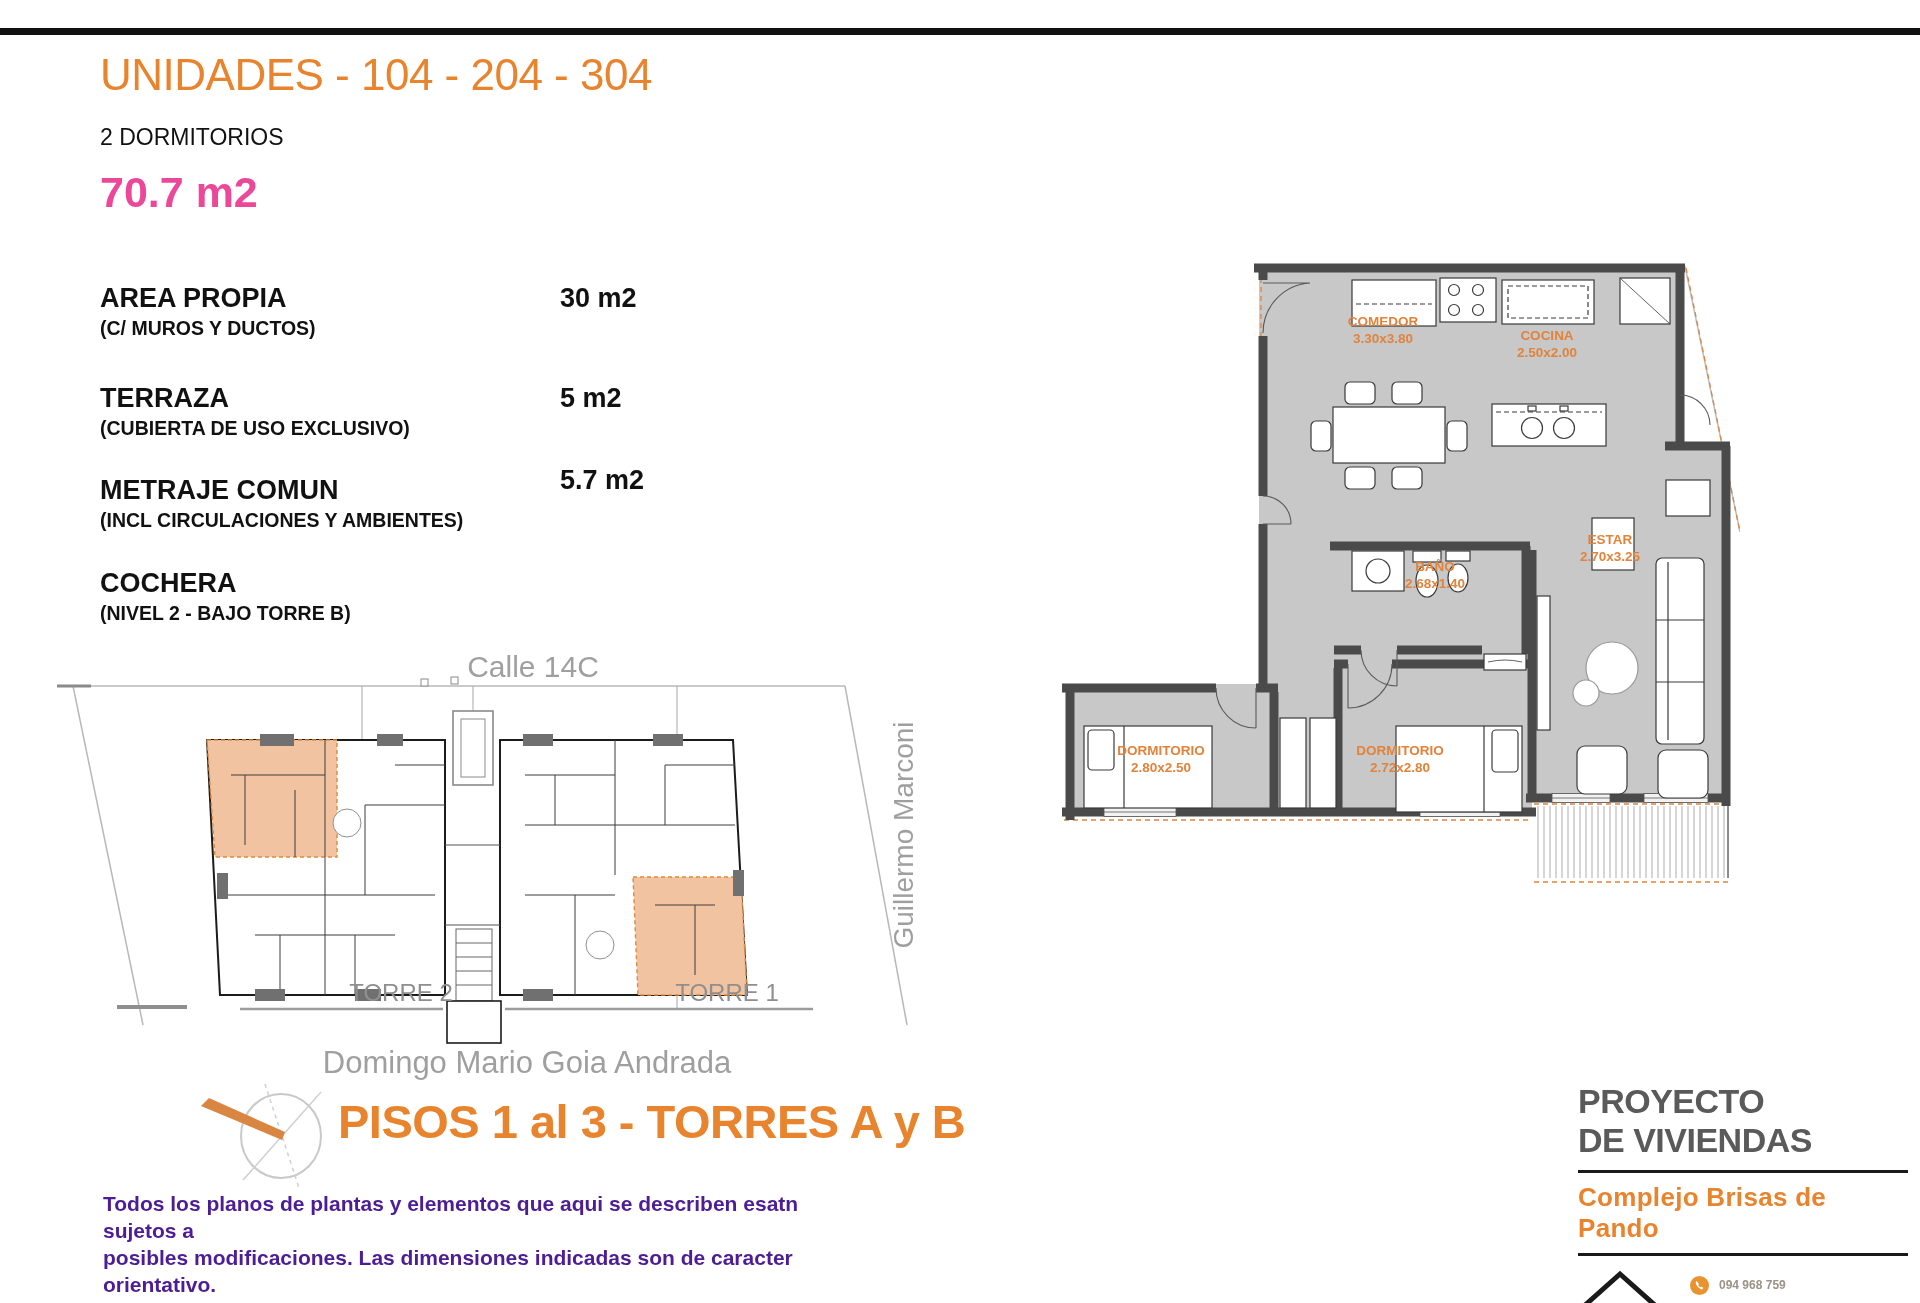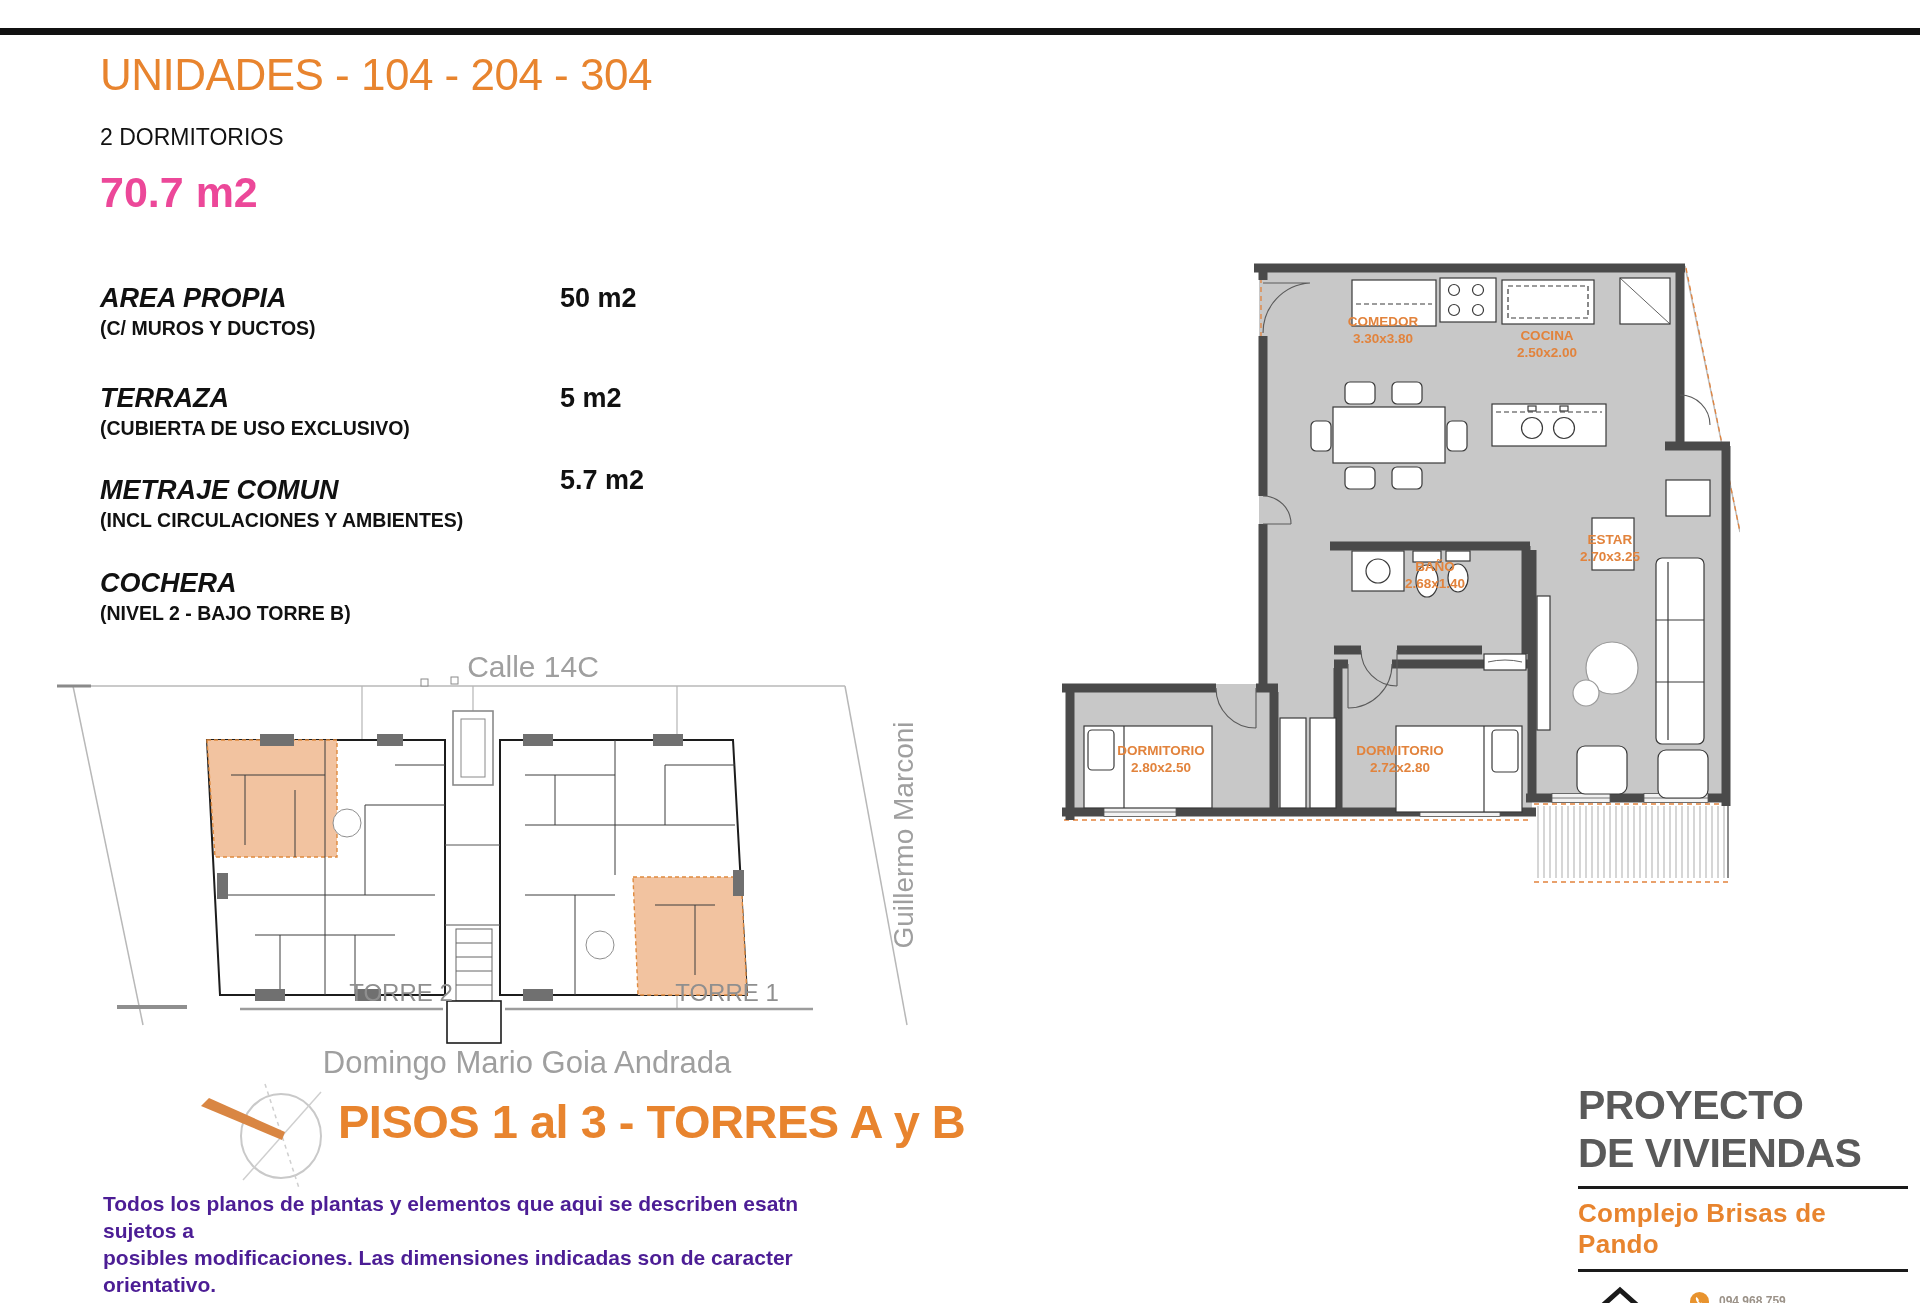--- a/index.html
+++ b/index.html
@@ -8,35 +8,35 @@
   .abs{position:absolute;}
   
   #top-bar{left:0;top:28px;width:1920px;height:7px;background:#111;}
   
   #main-title{left:100px;top:50px;font-size:44px;font-weight:400;color:#E8842E;letter-spacing:-.5px;}
   #subtitle{left:100px;top:124px;font-size:23px;font-weight:400;color:#111;}
   #total-area{left:100px;top:168px;font-size:43px;font-weight:800;color:#ec4899;}
   
   #specs{left:100px;top:283px;width:580px;height:360px;}
   .spec-row{position:absolute;left:0;}
-  .spec-label{font-size:27px;font-weight:800;color:#111;font-style:italic;}
+  .spec-label{font-size:27px;font-weight:800;color:#111;}
   .spec-sub{font-size:19.5px;font-weight:800;color:#111;margin-top:3px;}
   .spec-value{position:absolute;left:460px;font-size:27px;font-weight:800;color:#111;}
   
   #site-plan{left:55px;top:645px;width:880px;height:440px;}
   
   #floor-plan{left:1040px;top:240px;width:700px;height:650px;}
   
   #compass{left:193px;top:1080px;width:155px;height:112px;}
   #pisos-heading{left:338px;top:1094px;font-size:47px;font-weight:800;color:#E8842E;letter-spacing:-.5px;}
   #disclaimer{left:103px;top:1190px;width:720px;}
   .disc-line{font-size:21px;font-weight:700;color:#4c1d95;line-height:27px;}
   
   #footer-right{left:1578px;top:1082px;width:336px;}
-  .proj-title{font-size:41px;font-weight:800;color:#5a5a5a;line-height:1.16;letter-spacing:-.5px;}
+  .proj-title{font-size:34px;font-weight:800;color:#5a5a5a;line-height:1.16;letter-spacing:-.5px;}
   .rule{border:none;border-top:3px solid #1a1a1a;margin:9px 0 0 0;width:330px;}
   #complex-name{font-size:26px;font-weight:800;color:#E8842E;margin-top:9px;letter-spacing:.3px;}
   #brand-row{display:flex;margin-top:14px;align-items:flex-start;}
   #logo-box{width:96px;text-align:center;}
   #brand-divider{width:2px;background:#2a2a2a;height:92px;margin:4px 16px 0 12px;}
   #contacts{display:flex;flex-direction:column;gap:9px;padding-top:6px;}
   .contact-row{display:flex;align-items:flex-start;gap:10px;}
   .cicon{width:19px;height:19px;border-radius:50%;background:#E8932E;flex:0 0 19px;
          display:flex;align-items:center;justify-content:center;}
   .ctext{font-size:12px;font-weight:700;color:#9b9288;padding-top:2px;line-height:1.3;}
@@ -49,21 +49,21 @@
 
 <div id="main-title" class="abs">UNIDADES - 104 - 204 - 304</div>
 <div id="subtitle" class="abs">2 DORMITORIOS</div>
 <div id="total-area" class="abs">70.7 m2</div>
 
 <div id="specs" class="abs">
   <div class="spec-row" style="top:0">
     <div class="spec-label">AREA PROPIA</div>
     <div class="spec-sub">(C/ MUROS Y DUCTOS)</div>
   </div>
-  <div class="spec-value" style="top:0">50 m2</div>
+  <div class="spec-value" style="top:0">30 m2</div>
 
   <div class="spec-row" style="top:100px">
     <div class="spec-label">TERRAZA</div>
     <div class="spec-sub">(CUBIERTA DE USO EXCLUSIVO)</div>
   </div>
   <div class="spec-value" style="top:100px">5 m2</div>
 
   <div class="spec-row" style="top:192px">
     <div class="spec-label">METRAJE COMUN</div>
     <div class="spec-sub">(INCL CIRCULACIONES Y AMBIENTES)</div>

